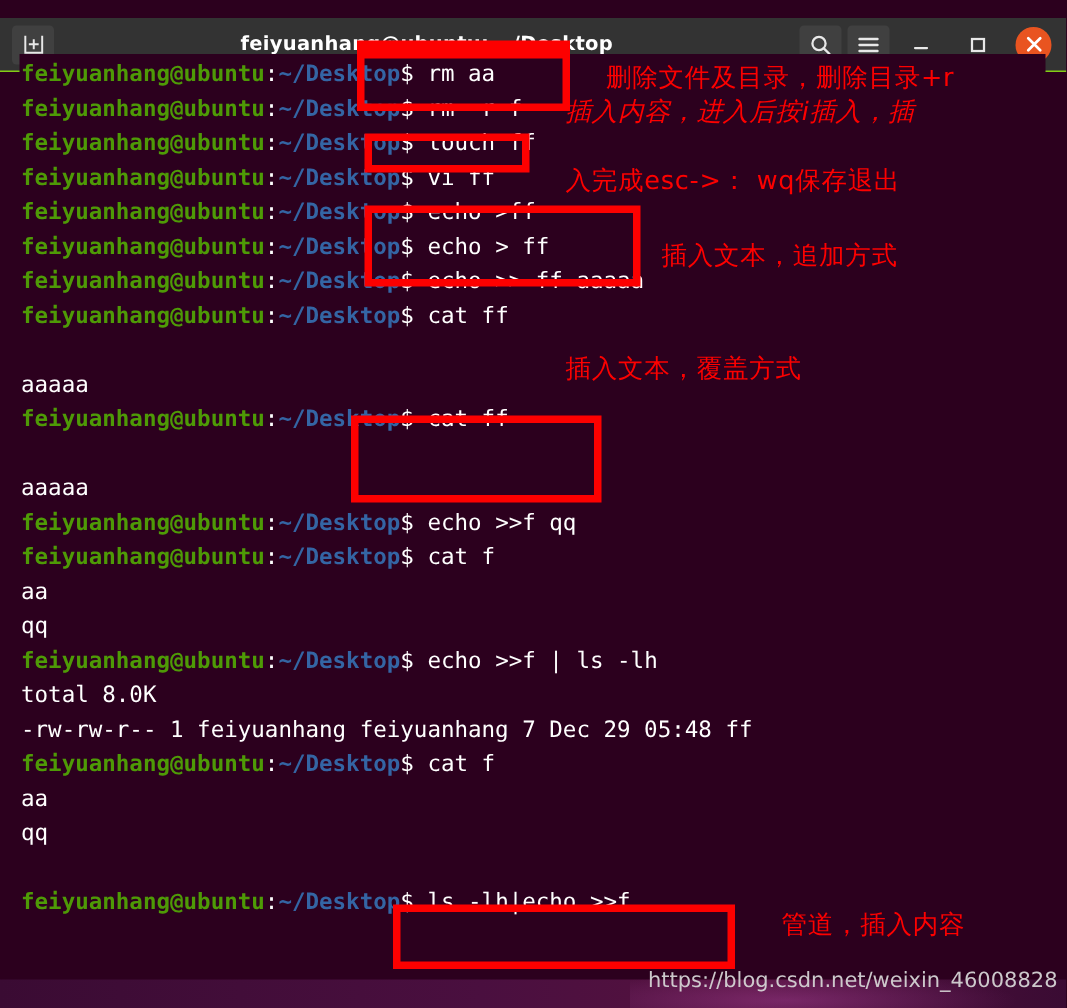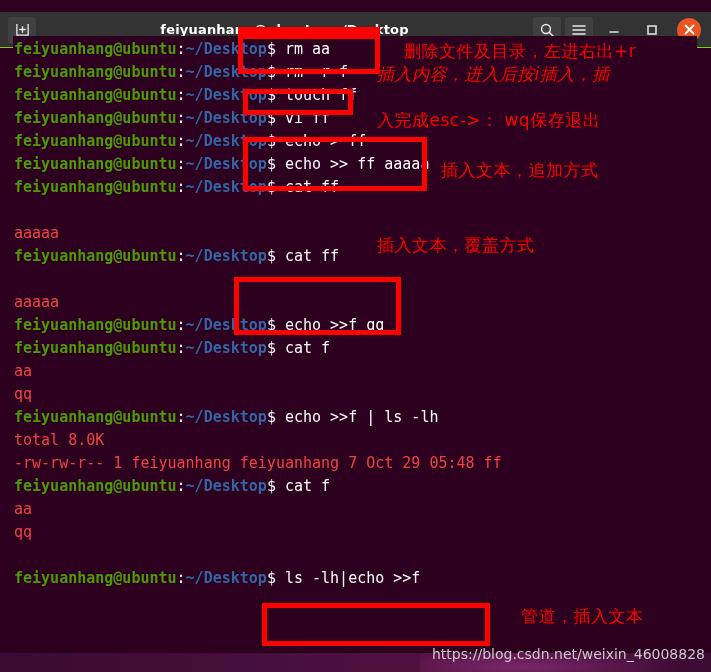--- a/index.html
+++ b/index.html
@@ -90,21 +90,21 @@
     font-size: 15px;
     white-space: pre;
     color: #ffffff;
     letter-spacing: 0px;
   }
   .user  { color: #4e9a06; font-weight: bold; }
   .punct { color: #ffffff; }
   .path  { color: #3465a4; font-weight: bold; }
   .dollar{ color: #ffffff; }
   .cmd   { color: #ffffff; }
-  .out   { color: #ef4444; }
+  .out   { color: #ffffff; }
 
   
   #bottom-strip {
     position: absolute;
     left: 0; top: 653px;
     width: 711px; height: 19px;
     background: linear-gradient(90deg,#3a0b33 0%, #4a0f3f 45%, #55123f 70%, #3a0b33 100%);
     overflow: hidden;
   }
   #bottom-strip::before {
@@ -185,53 +185,54 @@
         <path d="M1.5 1.5 L9.5 9.5 M9.5 1.5 L1.5 9.5" stroke="#ffffff" stroke-width="1.8" stroke-linecap="round"></path>
       </svg>
     </div>
   </div>
 
   <div id="terminal">
       <div class="line"><span class="user">feiyuanhang@ubuntu</span><span class="punct">:</span><span class="path">~/Desktop</span><span class="dollar">$ </span><span class="cmd">rm aa</span></div>
       <div class="line"><span class="user">feiyuanhang@ubuntu</span><span class="punct">:</span><span class="path">~/Desktop</span><span class="dollar">$ </span><span class="cmd">rm -r f</span></div>
       <div class="line"><span class="user">feiyuanhang@ubuntu</span><span class="punct">:</span><span class="path">~/Desktop</span><span class="dollar">$ </span><span class="cmd">touch ff</span></div>
       <div class="line"><span class="user">feiyuanhang@ubuntu</span><span class="punct">:</span><span class="path">~/Desktop</span><span class="dollar">$ </span><span class="cmd">vi ff</span></div>
+      <div class="line"><span class="user">feiyuanhang@ubuntu</span><span class="punct">:</span><span class="path">~/Desktop</span><span class="dollar">$ </span><span class="cmd">echo &gt;ff</span></div>
       <div class="line"><span class="user">feiyuanhang@ubuntu</span><span class="punct">:</span><span class="path">~/Desktop</span><span class="dollar">$ </span><span class="cmd">echo &gt; ff</span></div>
       <div class="line"><span class="user">feiyuanhang@ubuntu</span><span class="punct">:</span><span class="path">~/Desktop</span><span class="dollar">$ </span><span class="cmd">echo &gt;&gt; ff aaaaa</span></div>
       <div class="line"><span class="user">feiyuanhang@ubuntu</span><span class="punct">:</span><span class="path">~/Desktop</span><span class="dollar">$ </span><span class="cmd">cat ff</span></div>
       <div class="line"><span class="out"></span></div>
       <div class="line"><span class="out">aaaaa</span></div>
       <div class="line"><span class="user">feiyuanhang@ubuntu</span><span class="punct">:</span><span class="path">~/Desktop</span><span class="dollar">$ </span><span class="cmd">cat ff</span></div>
       <div class="line"><span class="out"></span></div>
       <div class="line"><span class="out">aaaaa</span></div>
       <div class="line"><span class="user">feiyuanhang@ubuntu</span><span class="punct">:</span><span class="path">~/Desktop</span><span class="dollar">$ </span><span class="cmd">echo &gt;&gt;f qq</span></div>
       <div class="line"><span class="user">feiyuanhang@ubuntu</span><span class="punct">:</span><span class="path">~/Desktop</span><span class="dollar">$ </span><span class="cmd">cat f</span></div>
       <div class="line"><span class="out">aa</span></div>
       <div class="line"><span class="out">qq</span></div>
       <div class="line"><span class="user">feiyuanhang@ubuntu</span><span class="punct">:</span><span class="path">~/Desktop</span><span class="dollar">$ </span><span class="cmd">echo &gt;&gt;f | ls -lh</span></div>
       <div class="line"><span class="out">total 8.0K</span></div>
-      <div class="line"><span class="out">-rw-rw-r-- 1 feiyuanhang feiyuanhang 7 Oct 29 05:48 ff</span></div>
+      <div class="line"><span class="out">-rw-rw-r-- 1 feiyuanhang feiyuanhang 7 Dec 29 05:48 ff</span></div>
       <div class="line"><span class="user">feiyuanhang@ubuntu</span><span class="punct">:</span><span class="path">~/Desktop</span><span class="dollar">$ </span><span class="cmd">cat f</span></div>
       <div class="line"><span class="out">aa</span></div>
       <div class="line"><span class="out">qq</span></div>
       <div class="line"><span class="out"></span></div>
       <div class="line"><span class="user">feiyuanhang@ubuntu</span><span class="punct">:</span><span class="path">~/Desktop</span><span class="dollar">$ </span><span class="cmd">ls -lh|echo &gt;&gt;f</span></div>
     </div>
 
   <div id="bottom-strip"></div>
   <div id="watermark">https://blog.csdn.net/weixin_46008828</div>
 
   <div id="annotation-layer">
       <div class="redbox" style="left: 238px; top: 31px; width: 142px; height: 43px;"></div>
       <div class="redbox" style="left: 243px; top: 89px; width: 110px; height: 26px;"></div>
       <div class="redbox" style="left: 243px; top: 137px; width: 184px; height: 54px;"></div>
       <div class="redbox" style="left: 234px; top: 277px; width: 167px; height: 58px;"></div>
       <div class="redbox" style="left: 262px; top: 603px; width: 228px; height: 43px;"></div>
       <div class="redbox" style="left: 238px; top: 27px; width: 142px; height: 12px;"></div>
-      <div class="note" style="left: 404px; top: 40px;">删除文件及目录，左进右出+r</div>
+      <div class="note" style="left: 404px; top: 40px;">删除文件及目录，删除目录+r</div>
       <div class="note" style="left: 377px; top: 63px; font-style: italic;">插入内容，进入后按i插入，插</div>
       <div class="note" style="left: 377px; top: 109px;">入完成esc-&gt;： wq保存退出</div>
       <div class="note" style="left: 441px; top: 159px;">插入文本，追加方式</div>
       <div class="note" style="left: 377px; top: 234px;">插入文本，覆盖方式</div>
-      <div class="note" style="left: 521px; top: 605px;">管道，插入文本</div>
+      <div class="note" style="left: 521px; top: 605px;">管道，插入内容</div>
     </div>
 
 </div>
 
 </body></html>

